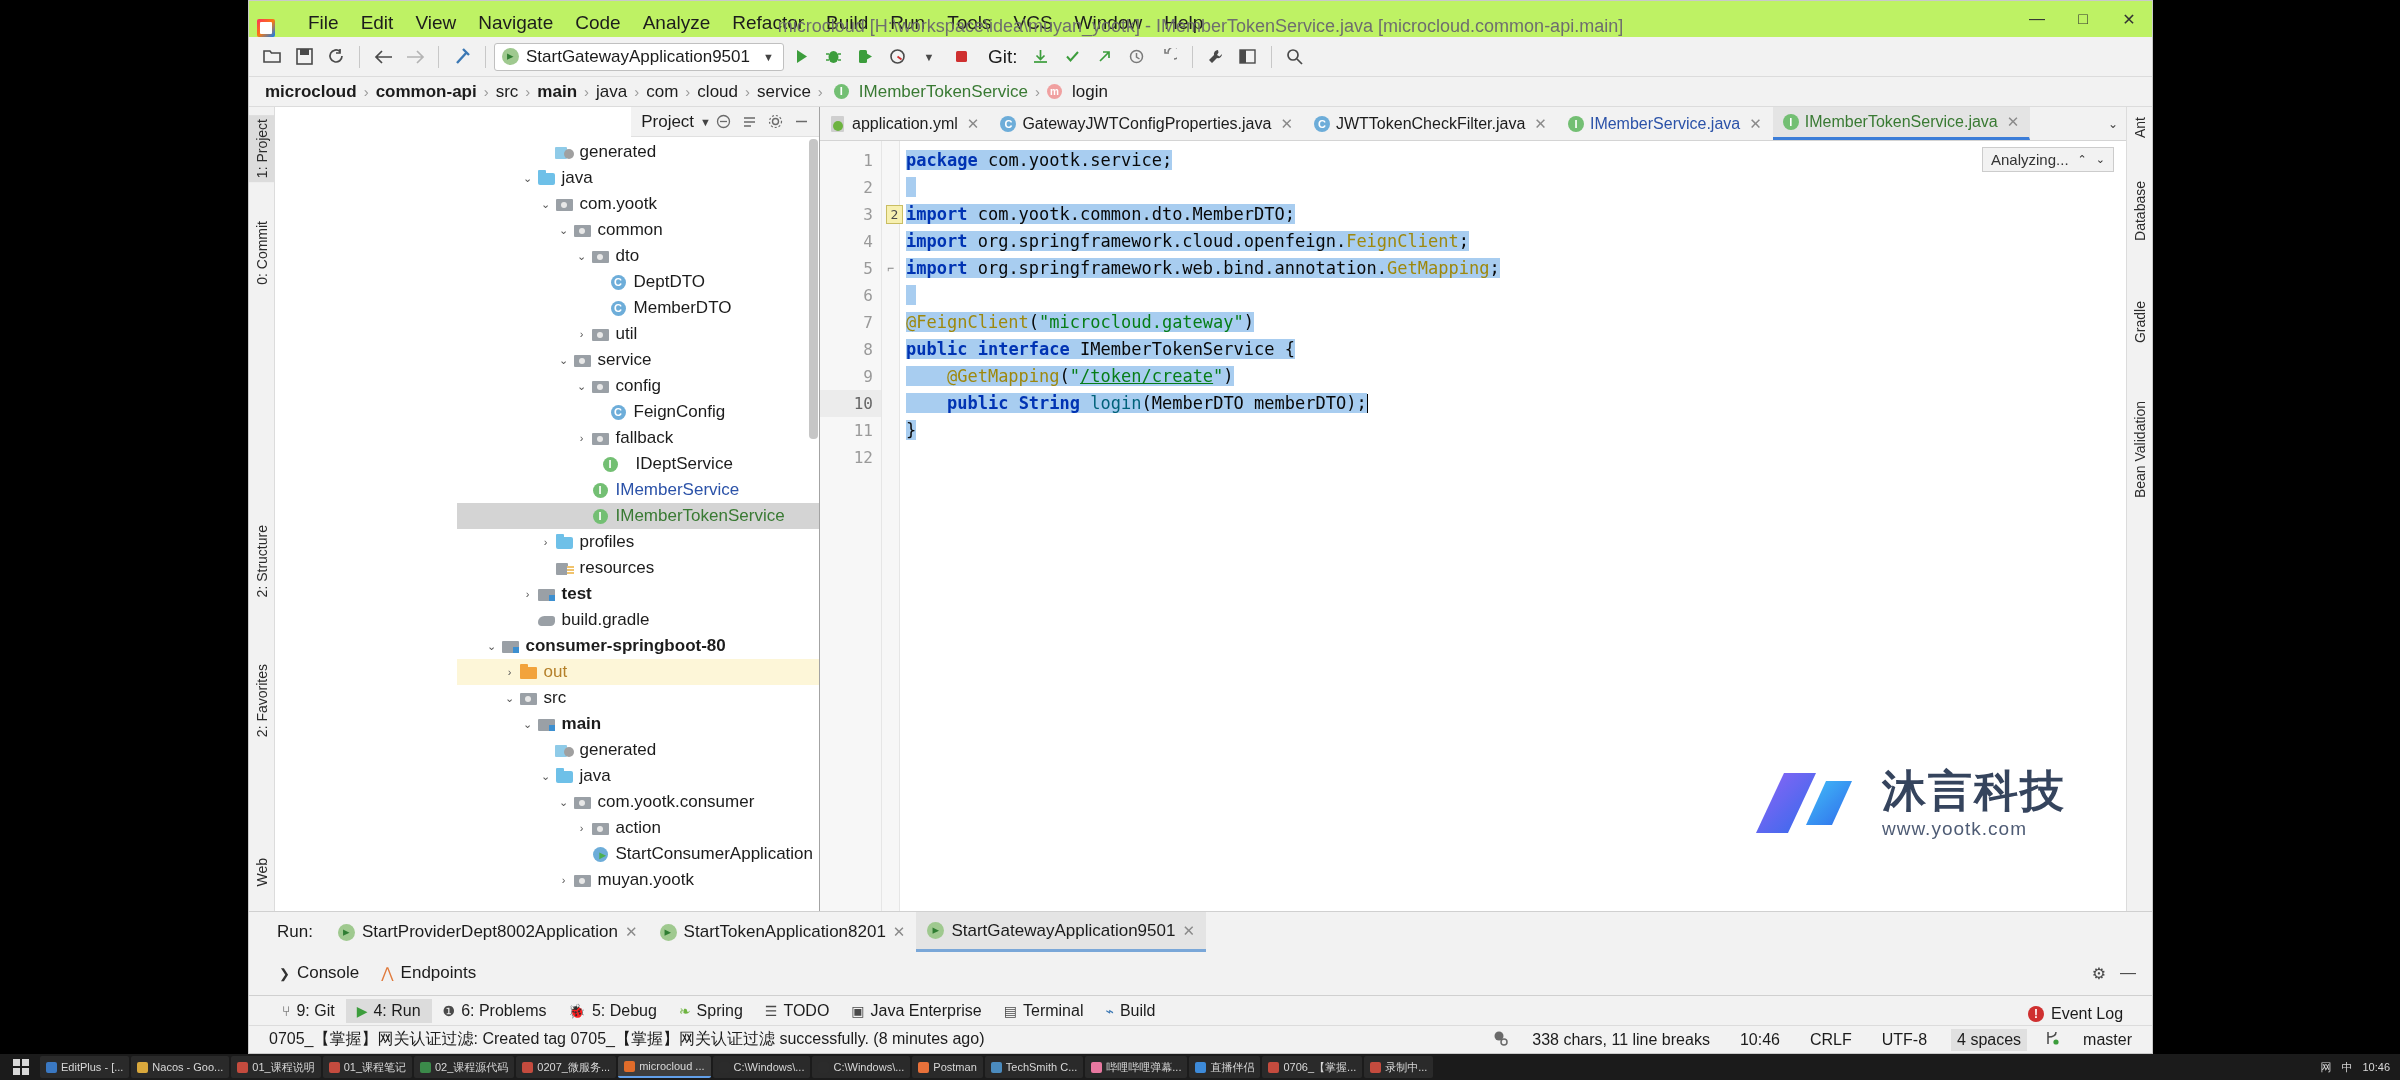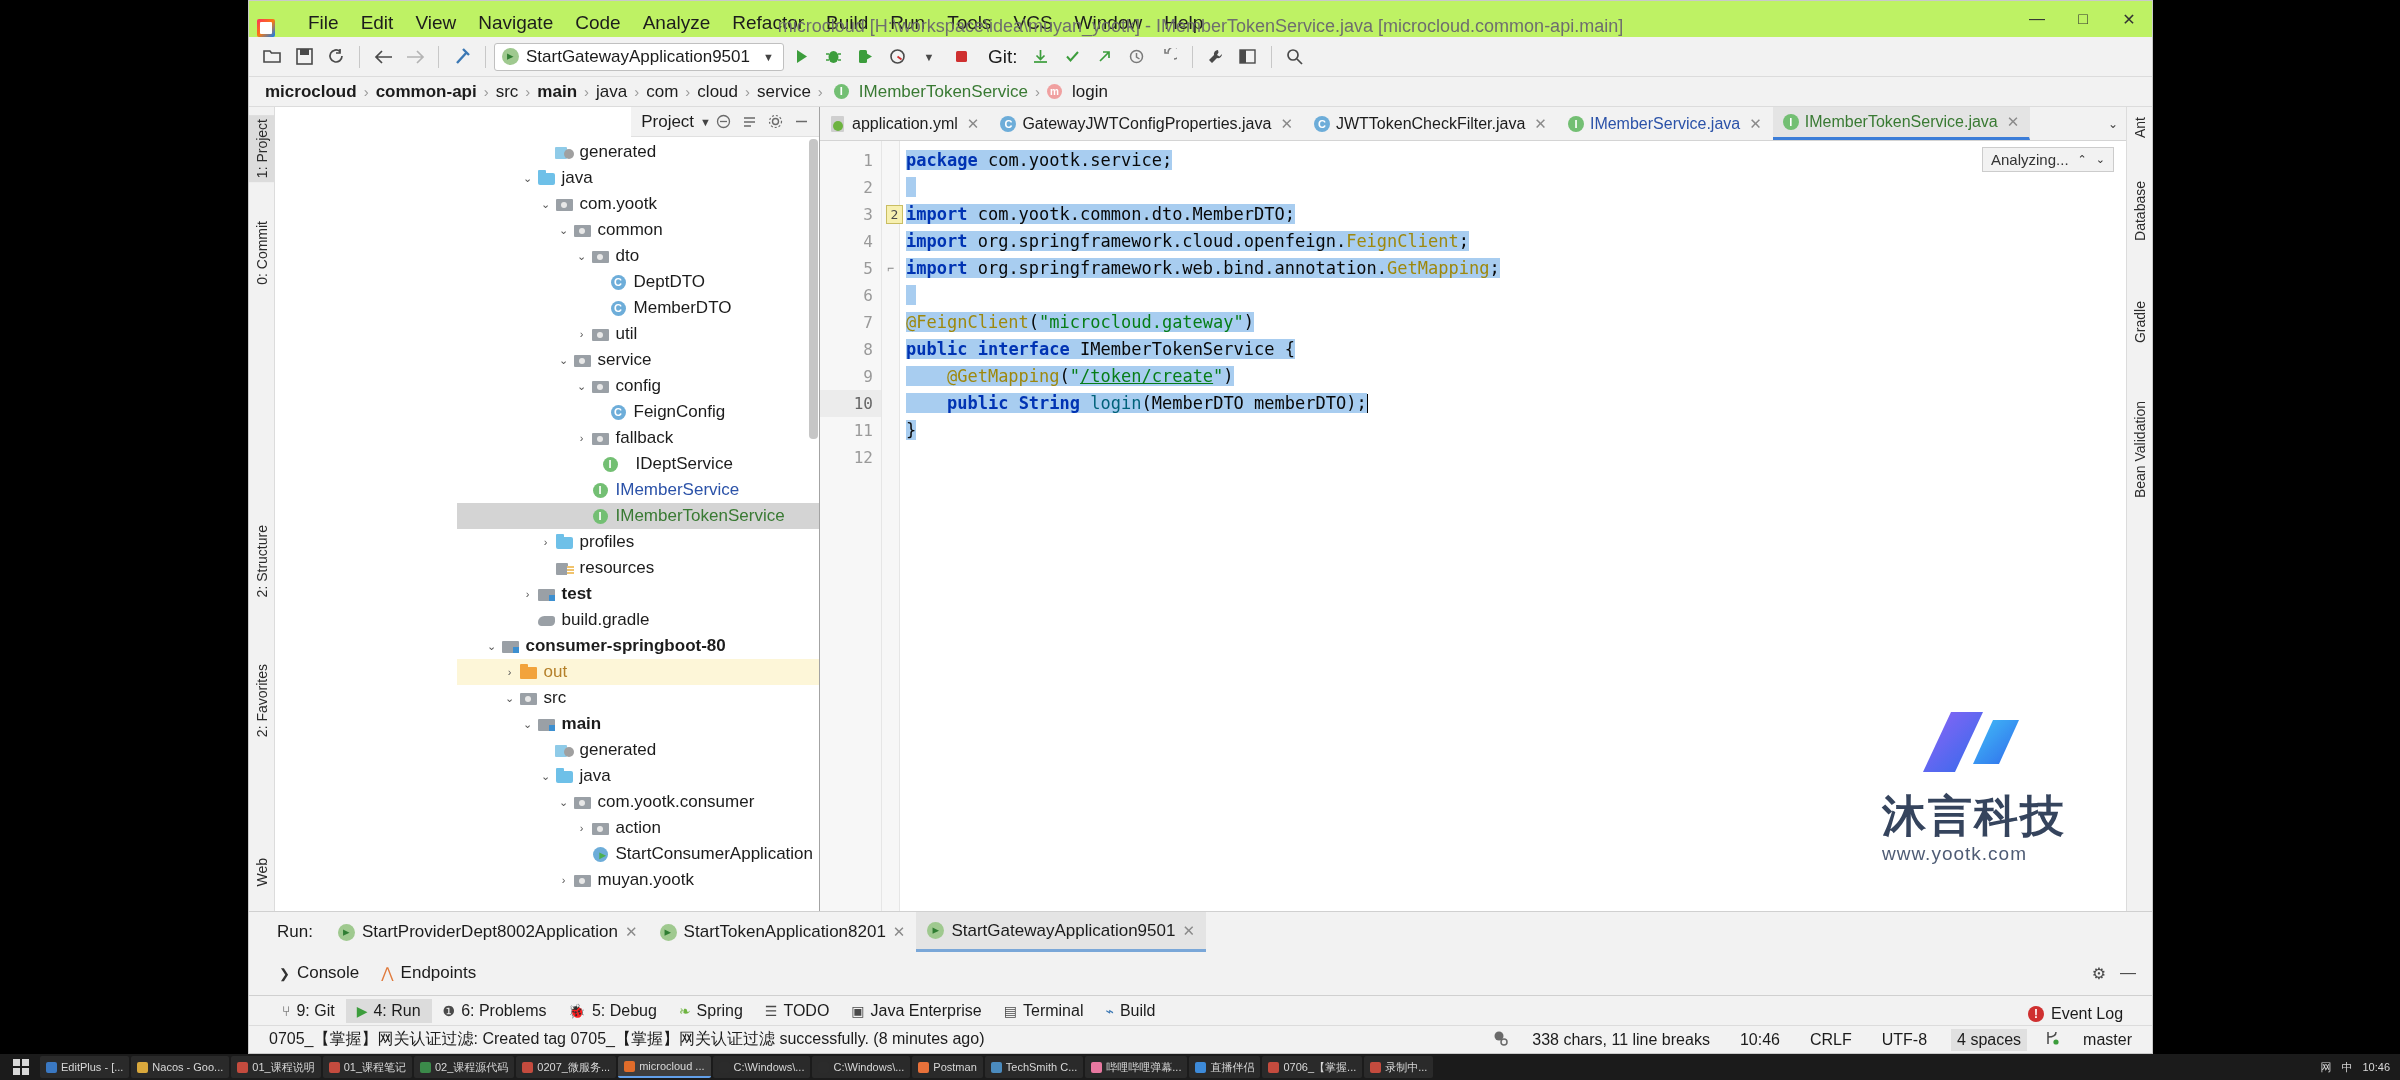--- a/index.html
+++ b/index.html
@@ -324,22 +324,22 @@
     display:inline-block; width:1px; height:19px; background:#000;
     vertical-align:-4px;
   }
   .analyzing {
     position: absolute; right: 12px; top: 6px;
     background: #f2f2f2; border: 1px solid #ccc;
     font-size: 15px; color: #333; padding: 3px 8px;
     display: flex; align-items: center; gap: 9px;
   }
   .watermark {
-    position: absolute; right: 60px; bottom: 48px;
-    display: flex; align-items: center; gap: 16px; opacity: .95; flex-direction: column;
+    position: absolute; right: 60px; bottom: 72px;
+    display: flex; align-items: center; gap: 16px; opacity: .95;
   }
   .wm-mark { width: 118px; height: 72px; position: relative; }
   .wm-text { line-height: 1; }
   .wm-title { font-size: 44px; font-weight: bold; color: #2b3a55; letter-spacing: 2px; }
   .wm-url { font-size: 19px; color: #46546e; letter-spacing: 1px; margin-top: 6px; }
 
   
   .run-panel {
     height: 84px; flex: 0 0 84px; background: #f2f2f2;
     border-top: 1px solid #d0d0d0; display: flex; flex-direction: column;

